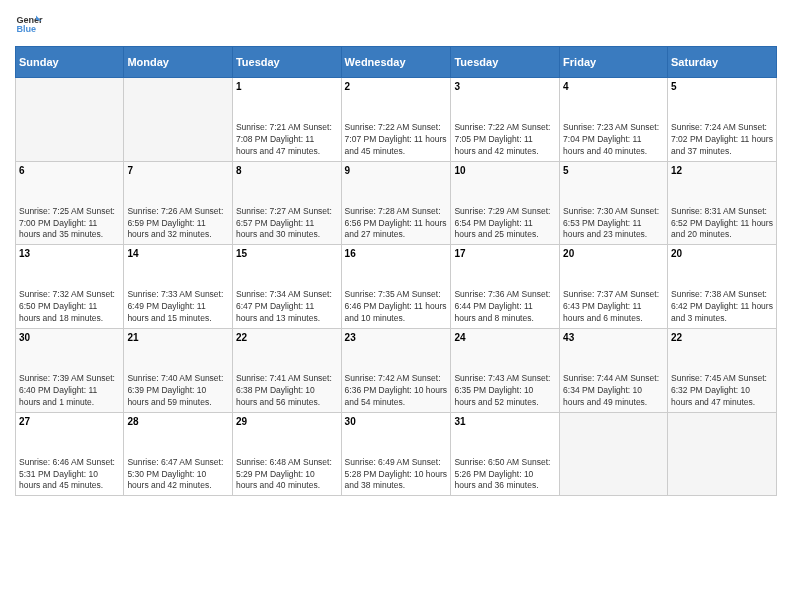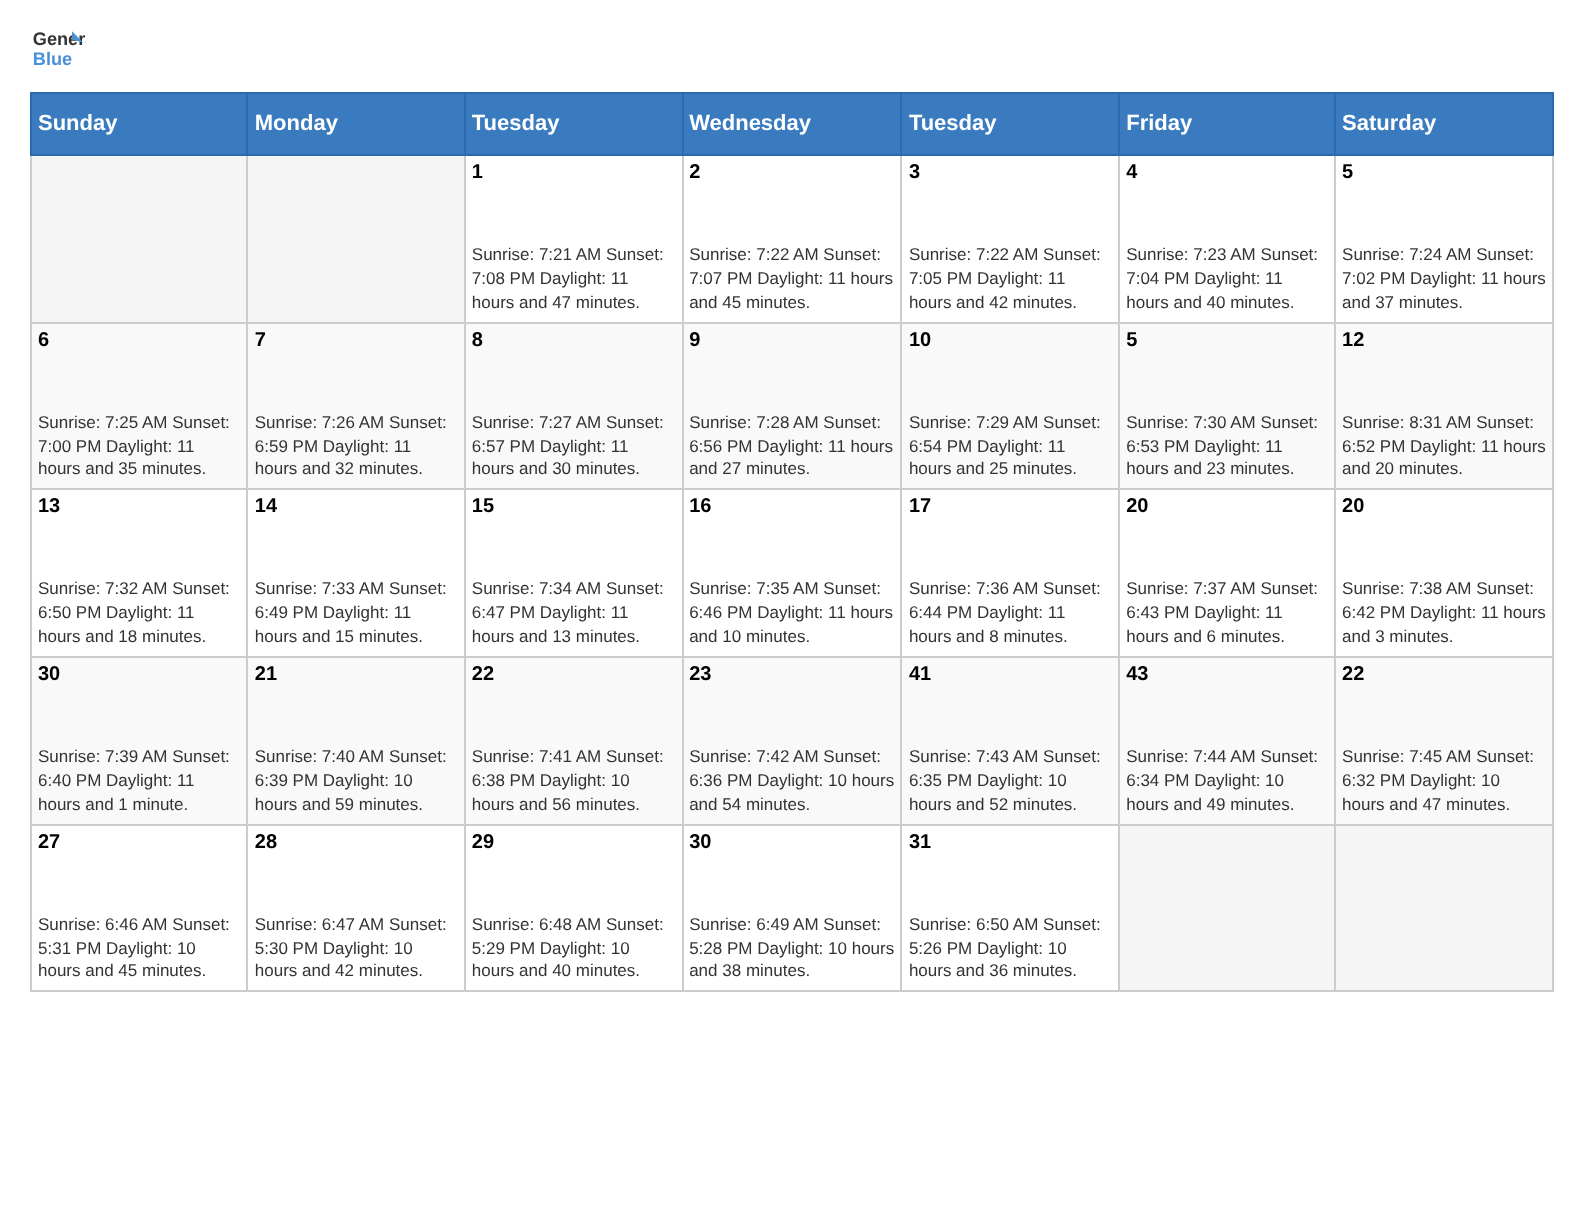--- a/index.html
+++ b/index.html
@@ -275,21 +275,21 @@
 and 56 minutes.</div>
           </td>
           <td>
             <span class="day-num">23</span>
             <div class="day-info">Sunrise: 7:42 AM
 Sunset: 6:36 PM
 Daylight: 10 hours
 and 54 minutes.</div>
           </td>
           <td>
-            <span class="day-num">41</span>
+            <span class="day-num">24</span>
             <div class="day-info">Sunrise: 7:43 AM
 Sunset: 6:35 PM
 Daylight: 10 hours
 and 52 minutes.</div>
           </td>
           <td>
             <span class="day-num">43</span>
             <div class="day-info">Sunrise: 7:44 AM
 Sunset: 6:34 PM
 Daylight: 10 hours

